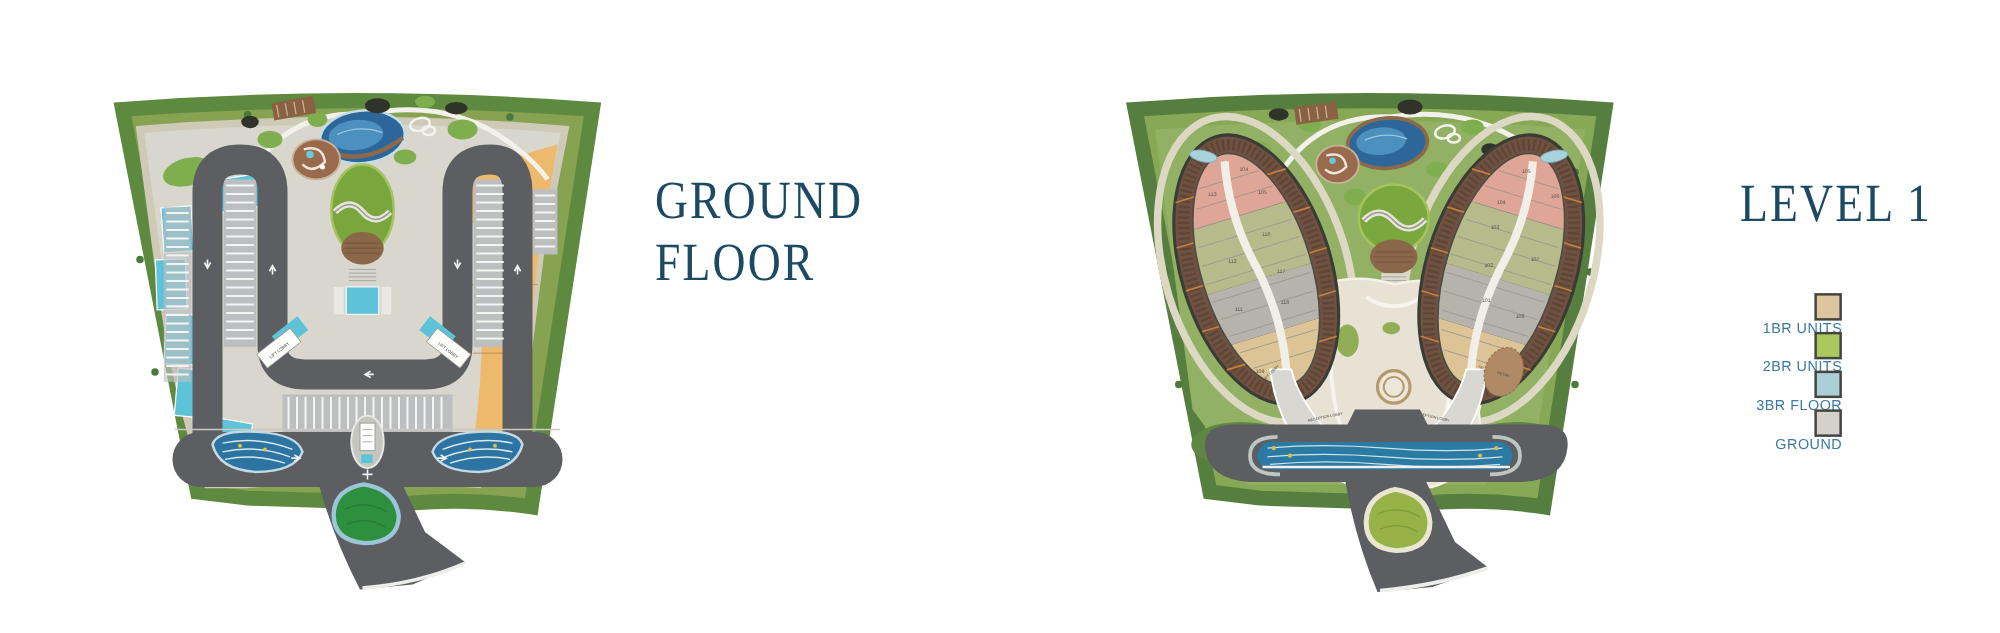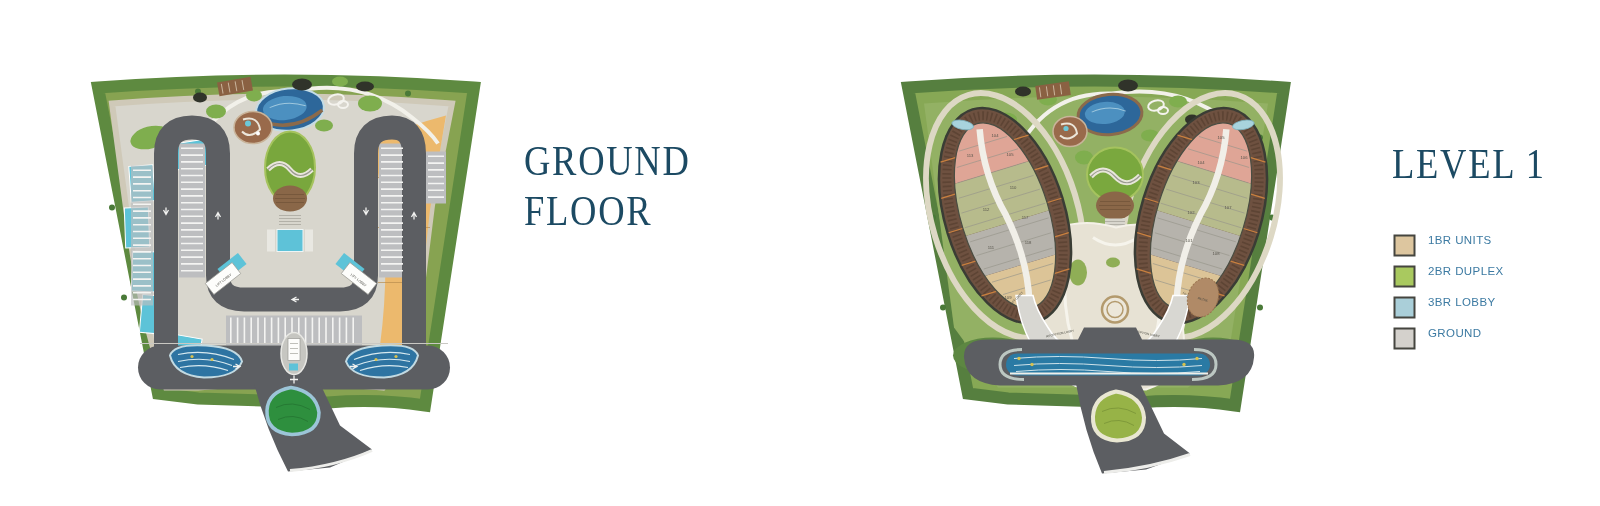--- a/index.html
+++ b/index.html
@@ -9,21 +9,21 @@
   figure.plan{position:absolute;top:50px;width:424px;height:440px;margin:0;}
   #plan-ground{left:78px;}
   #plan-level1{left:888px;}
   .floor-title{position:absolute;font-family:"Liberation Serif","DejaVu Serif",serif;
        color:#1c4a63;font-size:43px;line-height:50px;letter-spacing:2px;
        transform:scaleX(.85);transform-origin:left top;white-space:nowrap;}
   .floor-title .tline{display:block;}
   #title-ground{left:524px;top:136px;}
   #title-level1{left:1392px;top:139px;}
   .legend{position:absolute;left:1393px;top:234px;}
-  .legend-row{display:flex;align-items:flex-start;height:23px;margin-bottom:8px;}
+  .legend-row{display:flex;align-items:flex-end;height:23px;margin-bottom:8px;flex-direction:column;}
   .legend-row svg{display:block;flex:0 0 auto;}
   .legend-label{margin-left:12px;font-size:11.5px;letter-spacing:.4px;color:#3c7aa2;}
   svg text{font-family:"Liberation Sans",sans-serif;}
 </style>
 </head>
 <body>
 
 <div class="canvas">
 
   <figure class="plan" id="plan-ground">
@@ -343,27 +343,27 @@
     <div class="legend-row">
       <svg width="23" height="23">
         <rect x="1.5" y="1.5" width="20" height="20" fill="#ddc69f" stroke="#45453f" stroke-width="2"></rect>
       </svg>
       <span class="legend-label">1BR UNITS</span>
     </div>
     <div class="legend-row">
       <svg width="23" height="23">
         <rect x="1.5" y="1.5" width="20" height="20" fill="#a9c95f" stroke="#45453f" stroke-width="2"></rect>
       </svg>
-      <span class="legend-label">2BR DUPLEX</span>
+      <span class="legend-label">2BR UNITS</span>
     </div>
     <div class="legend-row">
       <svg width="23" height="23">
         <rect x="1.5" y="1.5" width="20" height="20" fill="#aacfd9" stroke="#45453f" stroke-width="2"></rect>
       </svg>
-      <span class="legend-label">3BR LOBBY</span>
+      <span class="legend-label">3BR FLOOR</span>
     </div>
     <div class="legend-row">
       <svg width="23" height="23">
         <rect x="1.5" y="1.5" width="20" height="20" fill="#d4d1cc" stroke="#45453f" stroke-width="2"></rect>
       </svg>
       <span class="legend-label">GROUND</span>
     </div>
   </div>
 
 </div>

